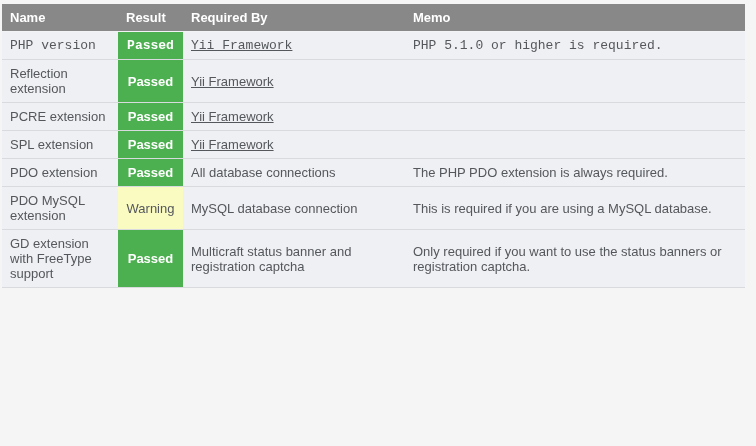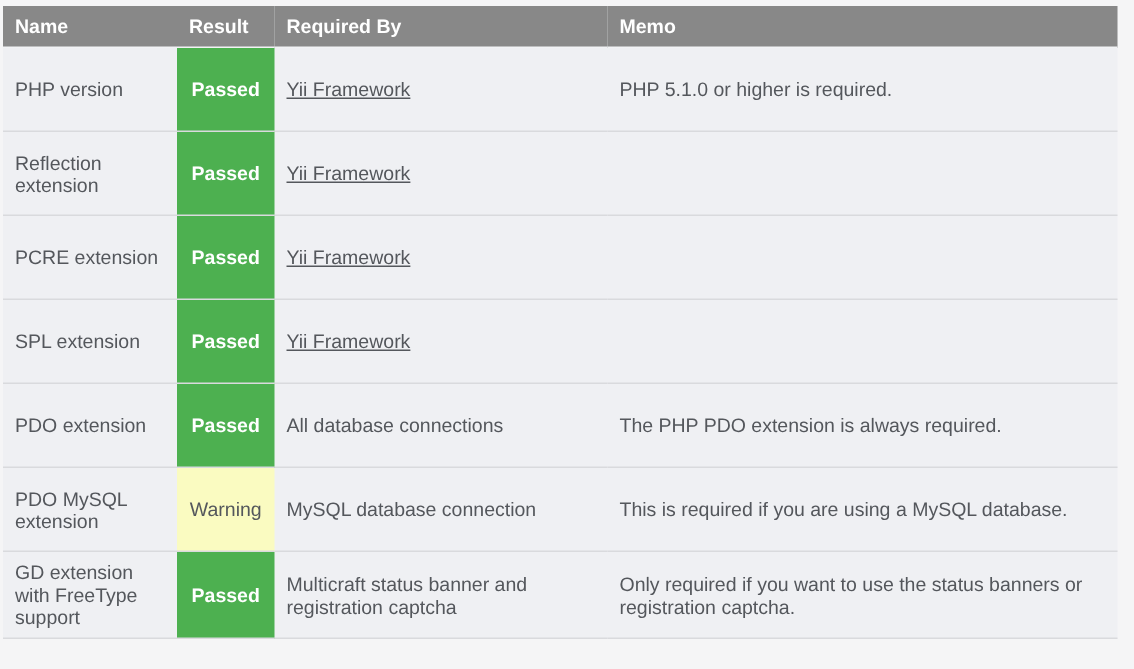--- a/index.html
+++ b/index.html
@@ -42,26 +42,26 @@
     padding:6px 8px;
     margin-top:12px;
   }
   td{
     padding:6px 8px;
     border-top:1px solid var(--border);
     line-height:15px;
     vertical-align:middle;
     font-size:13px;
   }
-  tbody tr:first-child td{border-top-color:#f2f3f5;}
+  tbody tr:first-child td{border-top-color:#f2f3f5;font-family:Liberation Mono, monospace;}
   
   tbody tr:nth-child(10) td{height:43px;}
   td.result{
     text-align:center;
-    padding:20px 4px;
+    padding:6px 4px;
   }
   td.result.passed{
     background:var(--passed);
     color:#ffffff;
     font-weight:bold;
   }
   td.result.warning{
     background:var(--warning-bg);
     color:var(--text);
     font-weight:normal;

